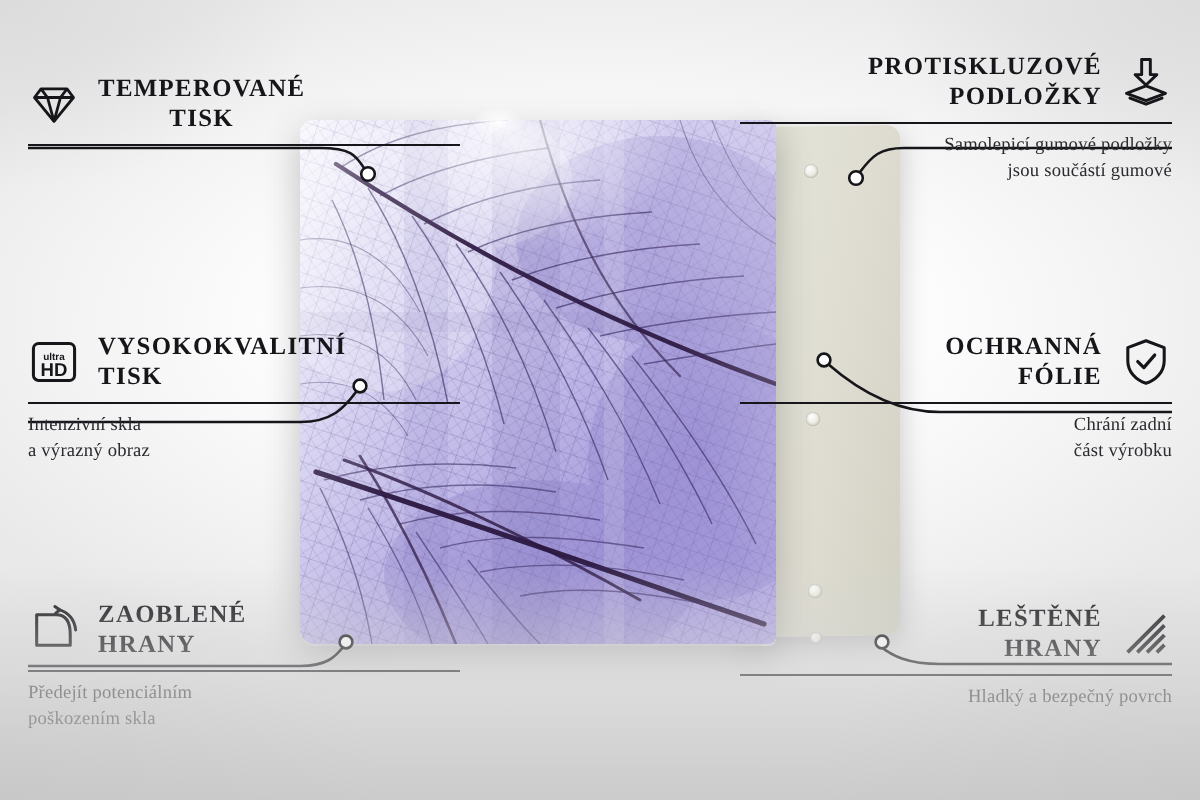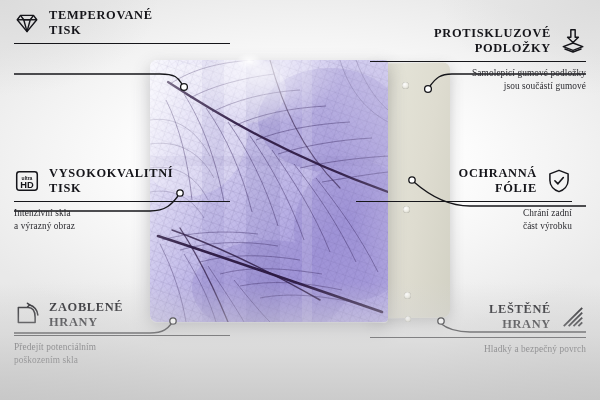--- a/index.html
+++ b/index.html
@@ -77,25 +77,25 @@
   .feat .head{display:flex;align-items:center;gap:9px;}
   .feat.right .head{justify-content:flex-end;text-align:right;}
   .titles{display:flex;flex-direction:column;line-height:1.22;}
   .t-line{font-size:12.4px;letter-spacing:.055em;color:#15151a;font-weight:700;white-space:nowrap;}
   .feat.right .titles{align-items:flex-end;}
   .rule{height:0;border-top:1.3px solid #16161a;margin-top:5px;}
   .sub{margin-top:5px;font-size:9.3px;line-height:1.42;color:#2a2a2f;letter-spacing:.012em;}
   .feat.right .sub{text-align:right;}
   .ic{width:26px;height:26px;flex:0 0 26px;display:block;}
 
-  .f-temper{left:14px;top:8px;}
+  .f-temper{left:14px;top:37px;text-align:center;}
   .f-print{left:14px;top:166px;}
   .f-round{left:14px;top:300px;}
   .f-pads{right:14px;top:26px;}
-  .f-foil{right:28px;top:166px;}
+  .f-foil{right:14px;top:166px;}
   .f-polish{right:14px;top:302px;}
   .feat.right{text-align:right;}
 </style>
 </head>
 <body>
 
 <div class="stage">
 
   <div class="product">
 

